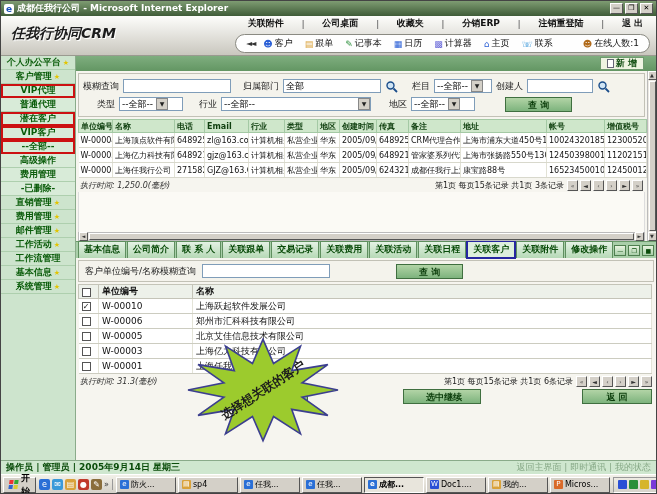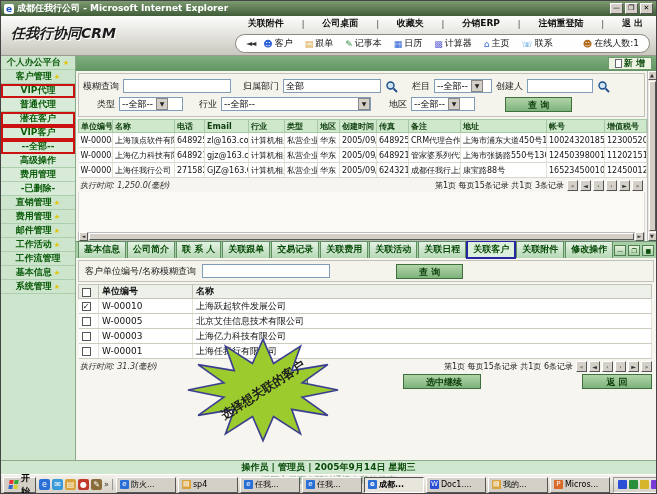--- a/index.html
+++ b/index.html
@@ -28,21 +28,21 @@
   .body-row { display: flex; height: 404px; border-radius: 23px; }
   .sidebar { width: 75px; background: #cde4cd; border-right: 1px solid #8aab8a; }
   .side-item { height: 14px; line-height: 13px; text-align: center; color: #0a5c0a; font-weight: bold; border-bottom: 1px solid #aecfae; background: #cde4cd; position: relative; cursor: pointer; white-space: nowrap; overflow: hidden; }
   .side-item.sub { background: #d8ebd8; }
   .side-item .marker { color: #e3c400; font-size: 7px; margin-left: 2px; }
   .side-item.hl { outline: 2px solid #cc1111; outline-offset: -2px; }
   .side-fill { height: 160px; background: #cde4cd; }
 
   .main { flex: 1; display: flex; flex-direction: column; background: #f6f5ef; min-width: 0; }
 
-  .green-strip { height: 15px; background: linear-gradient(#7fae7f, #639663); display: flex; justify-content: flex-end; align-items: center; padding-right: 4px; }
+  .green-strip { height: 15px; background: linear-gradient(#7fae7f, #639663); display: flex; justify-content: flex-end; align-items: center; padding-right: 12px; }
   .btn-new { height: 13px; display: flex; align-items: center; gap: 2px; background: #eef4e2; border: 1px solid #6f9a6f; padding: 0 6px; font-size: 9px; color: #145014; font-weight: bold; cursor: pointer; }
   .doc-glyph { width: 7px; height: 9px; background: #fff; border: 1px solid #667; }
 
   .upper { position: relative; padding-right: 9px; }
   .vscroll { position: absolute; right: 0; top: 0; bottom: 0; width: 9px; background: #ece9e2; border-left: 1px solid #bbb; display: flex; flex-direction: column; justify-content: space-between; align-items: center; }
   .scr-btn { width: 9px; height: 9px; background: #d4d0c8; border: 1px solid #fff; border-right-color: #555; border-bottom-color: #555; font-size: 5px; line-height: 7px; text-align: center; color: #333; }
   .vthumb { flex: 1; width: 7px; margin: 1px 0; background: #d4d0c8; border: 1px solid #fff; border-right-color: #555; border-bottom-color: #555; }
 
   .filter-panel { margin: 2px 2px 0 2px; background: #f4f3ec; border: 1px solid #c2c1b6; padding: 3px 4px; }
   .f-row { display: flex; align-items: center; gap: 4px; height: 18px; white-space: nowrap; }
@@ -82,21 +82,21 @@
   .cb { display: inline-block; width: 9px; height: 9px; background: #fff; border: 1px solid #555; font-size: 8px; line-height: 8px; text-align: center; color: #111; vertical-align: middle; cursor: pointer; }
 
   .bottom-actions { display: flex; align-items: center; padding: 1px 4px 0 4px; }
   .bottom-actions .gap1 { width: 150px; }
   .bottom-actions .gap2 { width: 95px; }
   .bottom-actions .gap3 { margin-left: auto; }
 
   .callout { position: absolute; left: 186px; top: 335px; width: 152px; height: 108px; z-index: 6; pointer-events: none; }
 
   
-  .statusbar { height: 14px; background: #cfe7cf; border-top: 1px solid #8aab8a; display: flex; justify-content: space-between; align-items: center; padding: 0 5px; font-weight: bold; color: #0a4c0a; flex-direction: column; }
+  .statusbar { height: 14px; background: #cfe7cf; border-top: 1px solid #8aab8a; display: flex; justify-content: space-between; align-items: center; padding: 0 5px; font-weight: bold; color: #0a4c0a; }
   .statusbar .right { color: #86a886; font-weight: normal; }
   .taskbar { height: 20px; background: linear-gradient(#f2f0e8, #d4d0c8); border-top: 1px solid #fff; display: flex; align-items: center; gap: 3px; padding: 1px 2px; }
   .start-btn { display: flex; align-items: center; gap: 3px; height: 16px; padding: 0 5px; background: #d4d0c8; border: 1px solid #fff; border-right-color: #555; border-bottom-color: #555; font-weight: bold; font-size: 9px; cursor: pointer; }
   .winlogo { display: grid; grid-template-columns: 4px 4px; grid-template-rows: 4px 4px; gap: 1px; transform: skewX(-8deg); }
   .winlogo i { display:block; } .wl-r{background:#e33;} .wl-g{background:#3a3;} .wl-b{background:#36c;} .wl-y{background:#dc3;}
   .qlaunch { display: flex; gap: 2px; align-items: center; border-right: 1px solid #999; padding-right: 3px; }
   .ql-icon { width: 11px; height: 11px; border-radius: 2px; font-size: 8px; line-height: 11px; text-align: center; color: #fff; cursor: pointer; }
   .chevron { font-size: 8px; color: #333; }
   .task-btn { display: flex; align-items: center; gap: 2px; width: 60px; height: 16px; padding: 0 3px; background: #d4d0c8; border: 1px solid #fff; border-right-color: #555; border-bottom-color: #555; font-size: 8px; overflow: hidden; white-space: nowrap; cursor: pointer; }
   .task-btn.active { border: 1px solid #555; border-right-color: #fff; border-bottom-color: #fff; background: #e8e5dc; font-weight: bold; }
@@ -401,20 +401,25 @@
           </tr>
         </thead>
         <tbody id="bottom-tbody">
             <tr>
               <td><span class="cb">✓</span></td>
               <td>W-00010</td>
               <td>上海跃起软件发展公司</td>
             </tr>
             <tr>
               <td><span class="cb"></span></td>
+              <td>W-00006</td>
+              <td>郑州市汇科科技有限公司</td>
+            </tr>
+            <tr>
+              <td><span class="cb"></span></td>
               <td>W-00005</td>
               <td>北京艾佳信息技术有限公司</td>
             </tr>
             <tr>
               <td><span class="cb"></span></td>
               <td>W-00003</td>
               <td>上海亿力科技有限公司</td>
             </tr>
             <tr>
               <td><span class="cb"></span></td>

